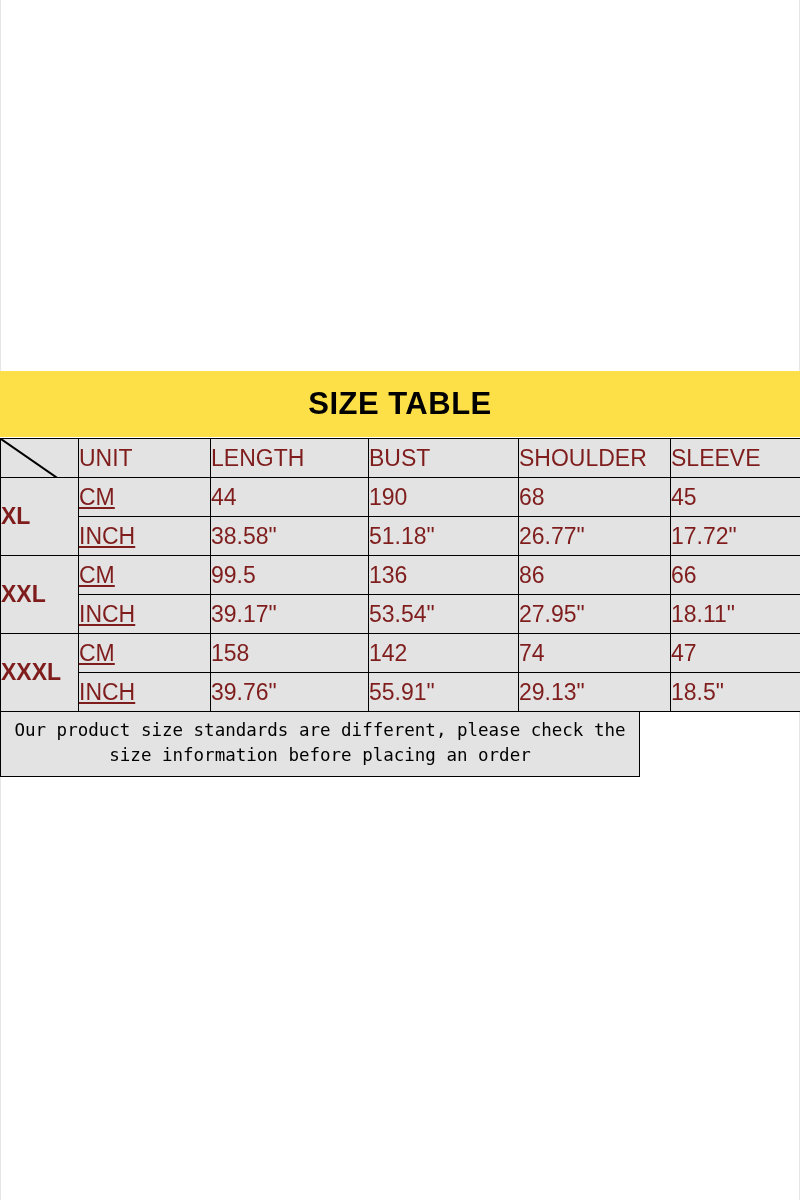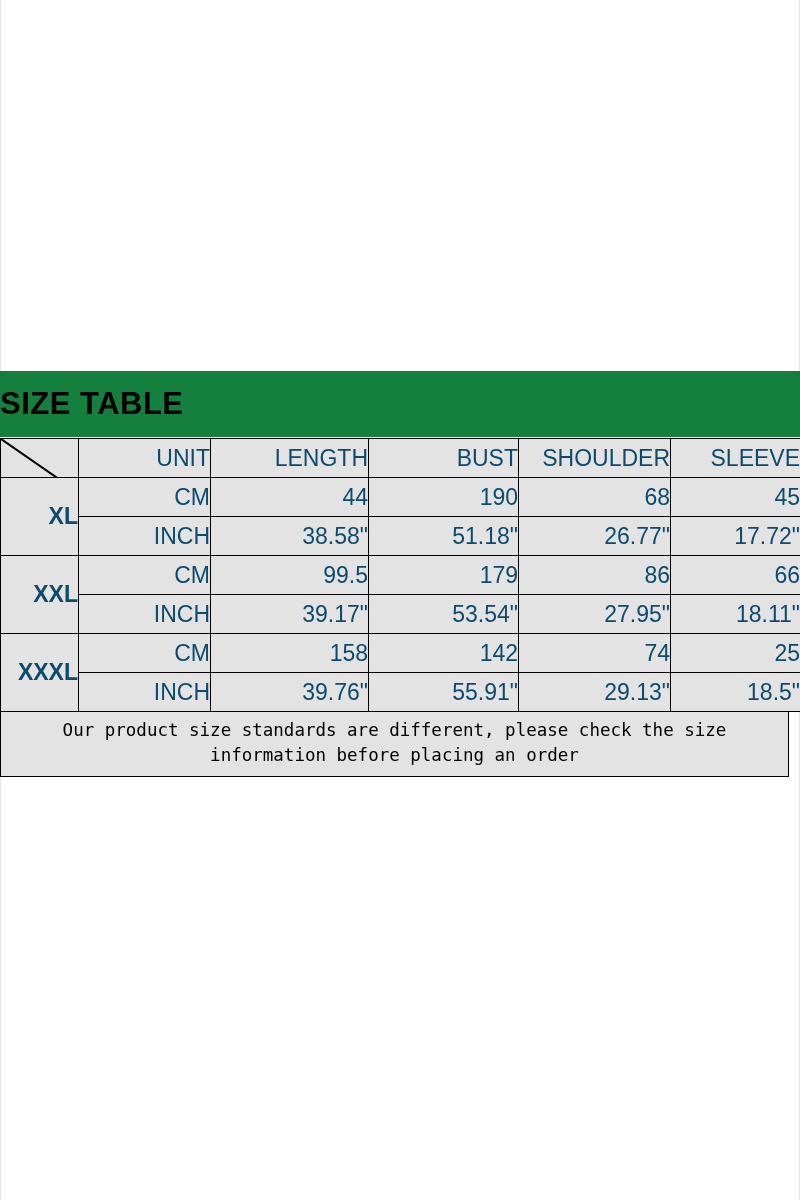--- a/index.html
+++ b/index.html
@@ -28,41 +28,42 @@
 
   .size-table-wrap {
     position: absolute;
     left: 0;
     top: 371px;
     width: 800px;
     box-sizing: border-box;
   }
 
   .size-title {
-    background: #15803d;
+    background: #fde047;
     color: #000000;
+    text-align: center;
     font-size: 31px;
     font-weight: bold;
     letter-spacing: 0.5px;
     line-height: 66px;
     height: 66px;
     border-bottom: 1px solid #ffffff;
   }
 
   table.size-table {
     border-collapse: collapse;
     width: 800px;
     table-layout: fixed;
     background: #e3e3e3;
   }
   table.size-table td {
     border: 1px solid #000000;
-    text-align: right;
+    text-align: left;
     font-size: 23px;
-    color: #0c4a6e;
+    color: #7f1d1d;
     height: 38px;
     padding: 0;
     background: #e3e3e3;
   }
 
   
   col.c-size   { width: 78px; }
   col.c-unit   { width: 132px; }
   col.c-length { width: 158px; }
   col.c-bust   { width: 150px; }
@@ -86,27 +87,28 @@
     font-weight: normal;
     font-size: 24px;
     height: 54px;
   }
   td.size-label {
     font-size: 24px;
     font-weight: bold;
   }
   td.unit-cell {
     font-size: 23px;
+    text-decoration: underline;
   }
 
   .note {
     border: 1px solid #000000;
     border-top: none;
     box-sizing: border-box;
-    width: 789px;
+    width: 640px;
     background: #e3e3e3;
     text-align: center;
     font-family: "DejaVu Sans Mono", monospace;
     font-size: 17.5px;
     color: #000000;
     line-height: 25px;
     padding: 6px 4px 8px 4px;
   }
 </style>
 </head>
@@ -156,39 +158,39 @@
         <td>38.58"</td>
         <td>51.18"</td>
         <td>26.77"</td>
         <td>17.72"</td>
       </tr>
 
       <tr>
         <td class="size-label" rowspan="2">XXL</td>
         <td class="unit-cell">CM</td>
         <td>99.5</td>
-        <td>179</td>
+        <td>136</td>
         <td>86</td>
         <td>66</td>
       </tr>
       <tr>
         <td class="unit-cell">INCH</td>
         <td>39.17"</td>
         <td>53.54"</td>
         <td>27.95"</td>
         <td>18.11"</td>
       </tr>
 
       <tr>
         <td class="size-label" rowspan="2">XXXL</td>
         <td class="unit-cell">CM</td>
         <td>158</td>
         <td>142</td>
         <td>74</td>
-        <td>25</td>
+        <td>47</td>
       </tr>
       <tr>
         <td class="unit-cell">INCH</td>
         <td>39.76"</td>
         <td>55.91"</td>
         <td>29.13"</td>
         <td>18.5"</td>
       </tr>
     </tbody>
   </table>

